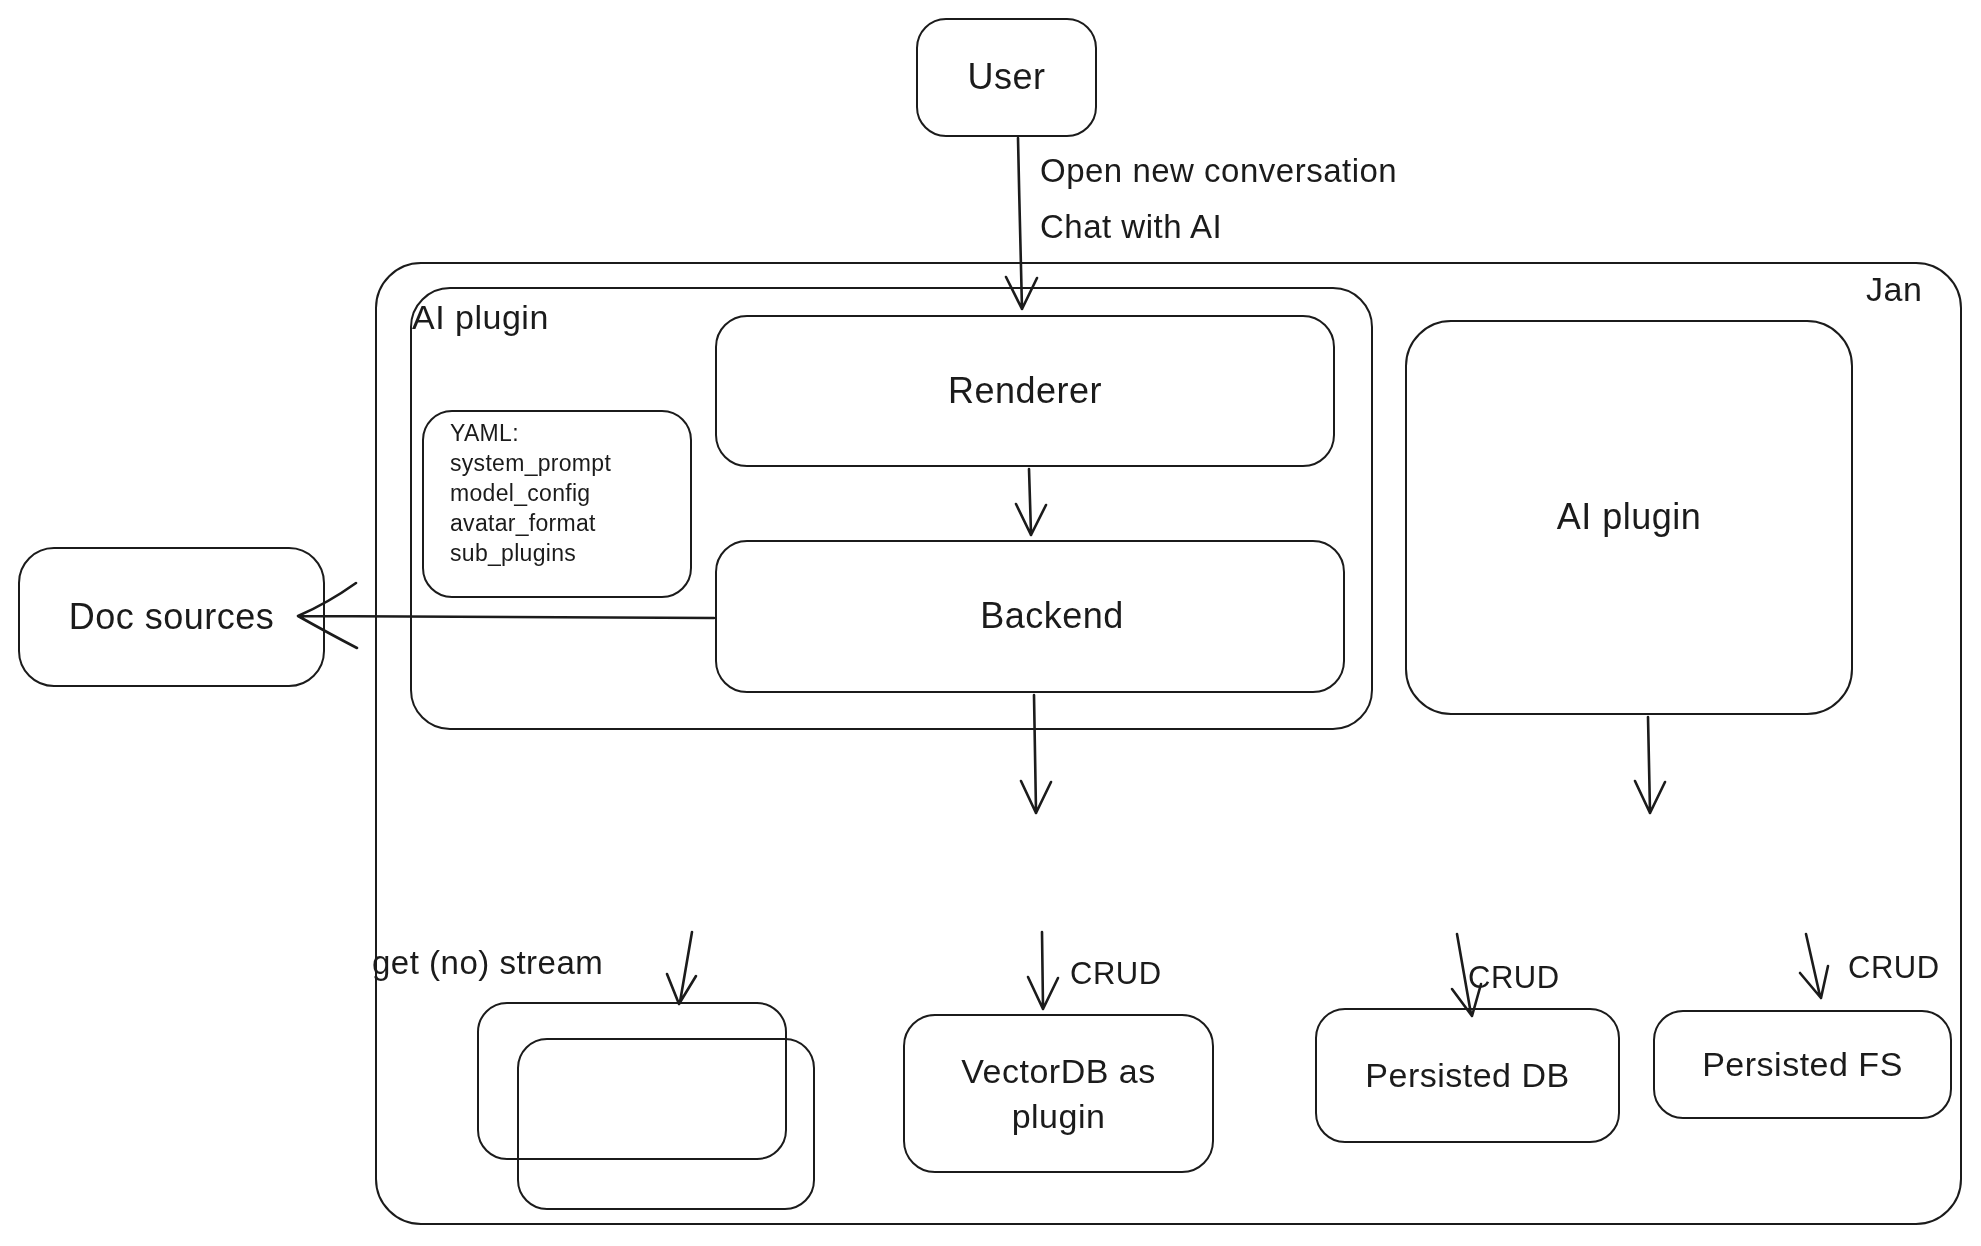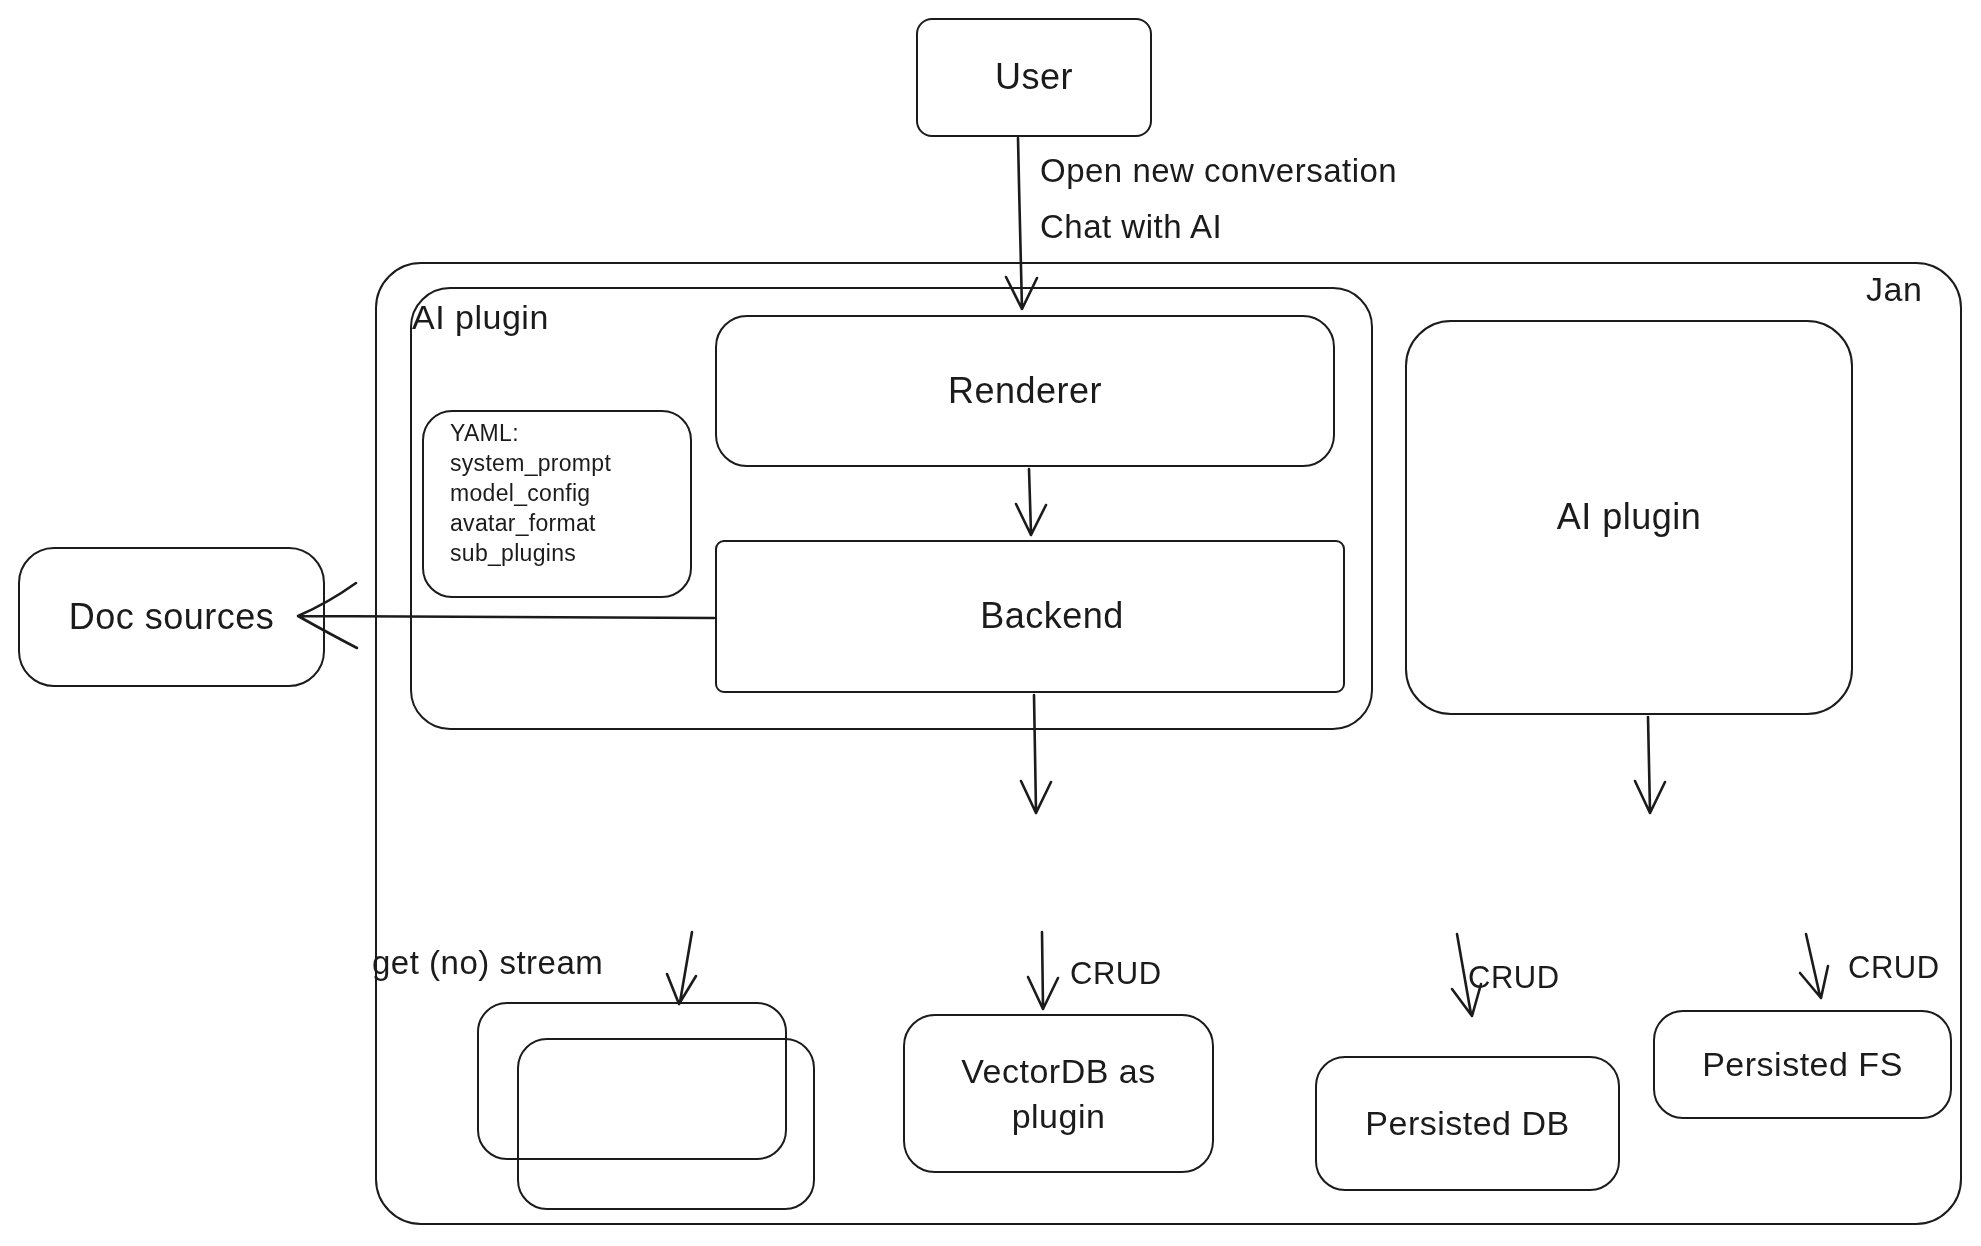--- a/index.html
+++ b/index.html
@@ -58,41 +58,41 @@
 <body>
 
 <div id="canvas">
 
   <div class="box container-box" style="left:375px;top:262px;width:1587px;height:963px;border-radius:46px;"></div>
   <div class="free-label" style="left:1866px;top:270px;font-size:34px;">Jan</div>
 
   <div class="box container-box" style="left:410px;top:287px;width:963px;height:443px;border-radius:40px;"></div>
   <div class="free-label" style="left:412px;top:298px;font-size:34px;">AI plugin</div>
 
-  <div class="box" style="left:916px;top:18px;width:236px;height:119px;border-radius:16px;">
+  <div class="box" style="left:916px;top:18px;width:181px;height:119px;border-radius:30px;">
     <div class="node-label">User</div>
   </div>
 
   <div class="free-label" style="left:1040px;top:152px;">Open new conversation</div>
   <div class="free-label" style="left:1040px;top:208px;">Chat with AI</div>
 
   <div class="box" style="left:715px;top:315px;width:620px;height:152px;border-radius:32px;">
     <div class="node-label">Renderer</div>
   </div>
 
   <div class="box" style="left:422px;top:410px;width:270px;height:188px;border-radius:30px;"></div>
   <div class="small-note" style="left:450px;top:418px;width:230px;">
     <div>YAML:</div>
     <div>system_prompt</div>
     <div>model_config</div>
     <div>avatar_format</div>
     <div>sub_plugins</div>
   </div>
 
-  <div class="box" style="left:715px;top:540px;width:630px;height:153px;border-radius:9px;padding-left:44px;">
+  <div class="box" style="left:715px;top:540px;width:630px;height:153px;border-radius:32px;padding-left:44px;">
     <div class="node-label">Backend</div>
   </div>
 
   <div class="box" style="left:1405px;top:320px;width:448px;height:395px;border-radius:46px;">
     <div class="node-label">AI plugin</div>
   </div>
 
   <div class="box" style="left:18px;top:547px;width:307px;height:140px;border-radius:36px;">
     <div class="node-label">Doc sources</div>
   </div>
@@ -103,21 +103,21 @@
   <div class="free-label" style="left:1468px;top:960px;font-size:31px;">CRUD</div>
   <div class="free-label" style="left:1848px;top:950px;font-size:31px;">CRUD</div>
 
   <div class="box" style="left:477px;top:1002px;width:310px;height:158px;border-radius:30px;"></div>
   <div class="box" style="left:517px;top:1038px;width:298px;height:172px;border-radius:30px;"></div>
 
   <div class="box" style="left:903px;top:1014px;width:311px;height:159px;border-radius:32px;">
     <div class="node-label" style="font-size:34px;width:240px;padding:0;">VectorDB as plugin</div>
   </div>
 
-  <div class="box" style="left:1315px;top:1008px;width:305px;height:135px;border-radius:30px;margin-top:48px;">
+  <div class="box" style="left:1315px;top:1008px;width:305px;height:135px;border-radius:30px;">
     <div class="node-label" style="font-size:34px;">Persisted DB</div>
   </div>
 
   <div class="box" style="left:1653px;top:1010px;width:299px;height:109px;border-radius:30px;">
     <div class="node-label" style="font-size:34px;">Persisted FS</div>
   </div>
 
   <svg id="arrow-layer" viewBox="0 0 1981 1246" xmlns="http://www.w3.org/2000/svg">
     <path d="M1018 138 C1019 195 1021 255 1022 309 M1022 309 L1006 277 M1022 309 L1037 278"></path>
     <path d="M1029 469 L1031 533 M1031 535 L1016 504 M1031 535 L1046 505"></path>

